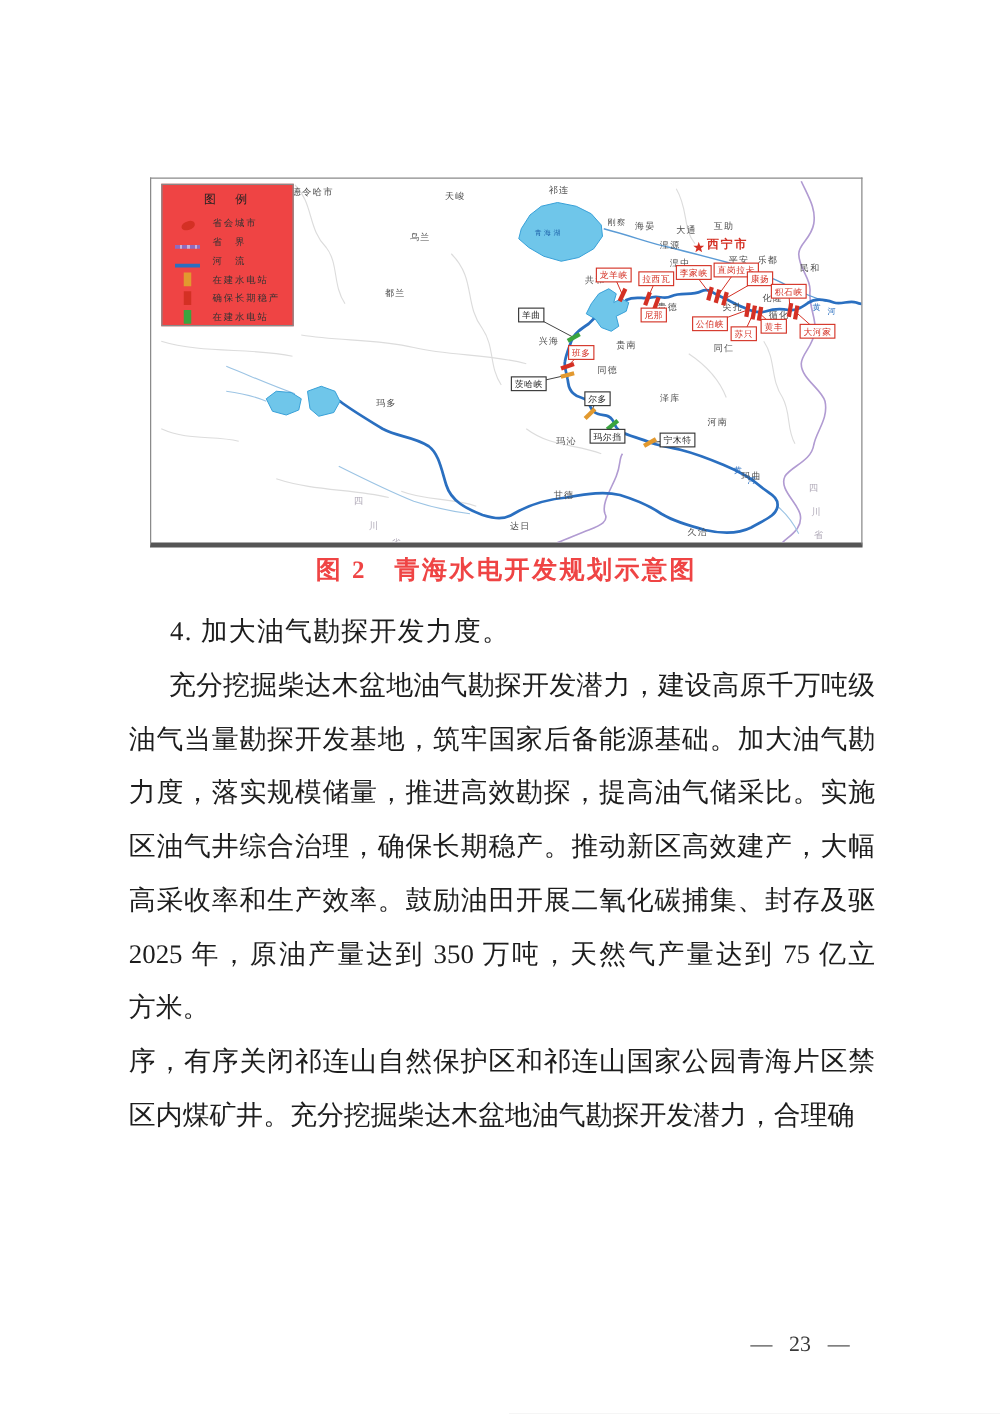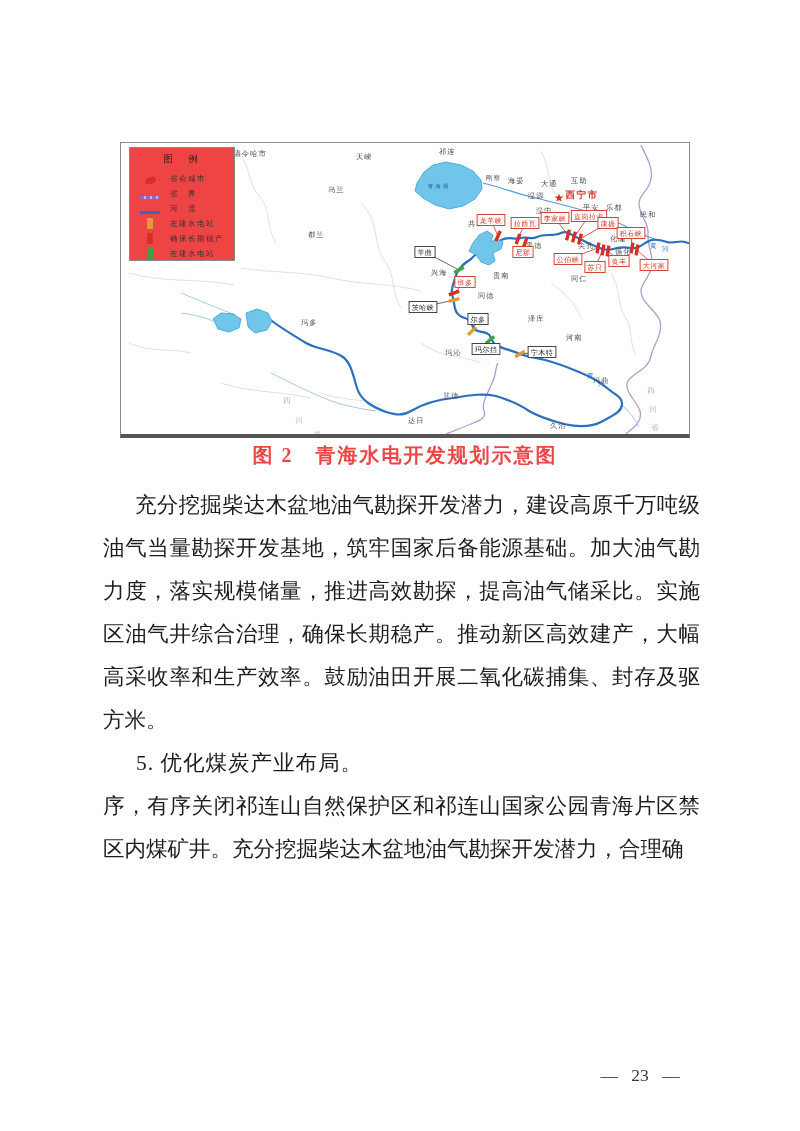--- a/index.html
+++ b/index.html
@@ -238,25 +238,26 @@
             </span>
             <span class="legend-label">在建水电站</span>
           </div>
         </div>
     </div>
   </div>
 
   <div id="figure-caption">图 2　青海水电开发规划示意图</div>
 
   <div id="body-text">
+      <div class="line heading">4. 加大油气勘探开发力度。</div>
       <div class="line indent just">充分挖掘柴达木盆地油气勘探开发潜力，建设高原千万吨级</div>
       <div class="line just">油气当量勘探开发基地，筑牢国家后备能源基础。加大油气勘探</div>
       <div class="line just">力度，落实规模储量，推进高效勘探，提高油气储采比。实施老</div>
       <div class="line just">区油气井综合治理，确保长期稳产。推动新区高效建产，大幅提</div>
       <div class="line just">高采收率和生产效率。鼓励油田开展二氧化碳捕集、封存及驱油</div>
+      <div class="line just">2025 年，原油产量达到 350 万吨，天然气产量达到 75 亿立</div>
       <div class="line">方米。</div>
-      <div class="line heading">5. 优化煤炭产业布局。</div>
       <div class="line just">序，有序关闭祁连山自然保护区和祁连山国家公园青海片区禁采</div>
       <div class="line">区内煤矿井。充分挖掘柴达木盆地油气勘探开发潜力，合理确</div>
     </div>
 
   <div id="page-number">— 23 —</div>
 </div>
 
 </body></html>

